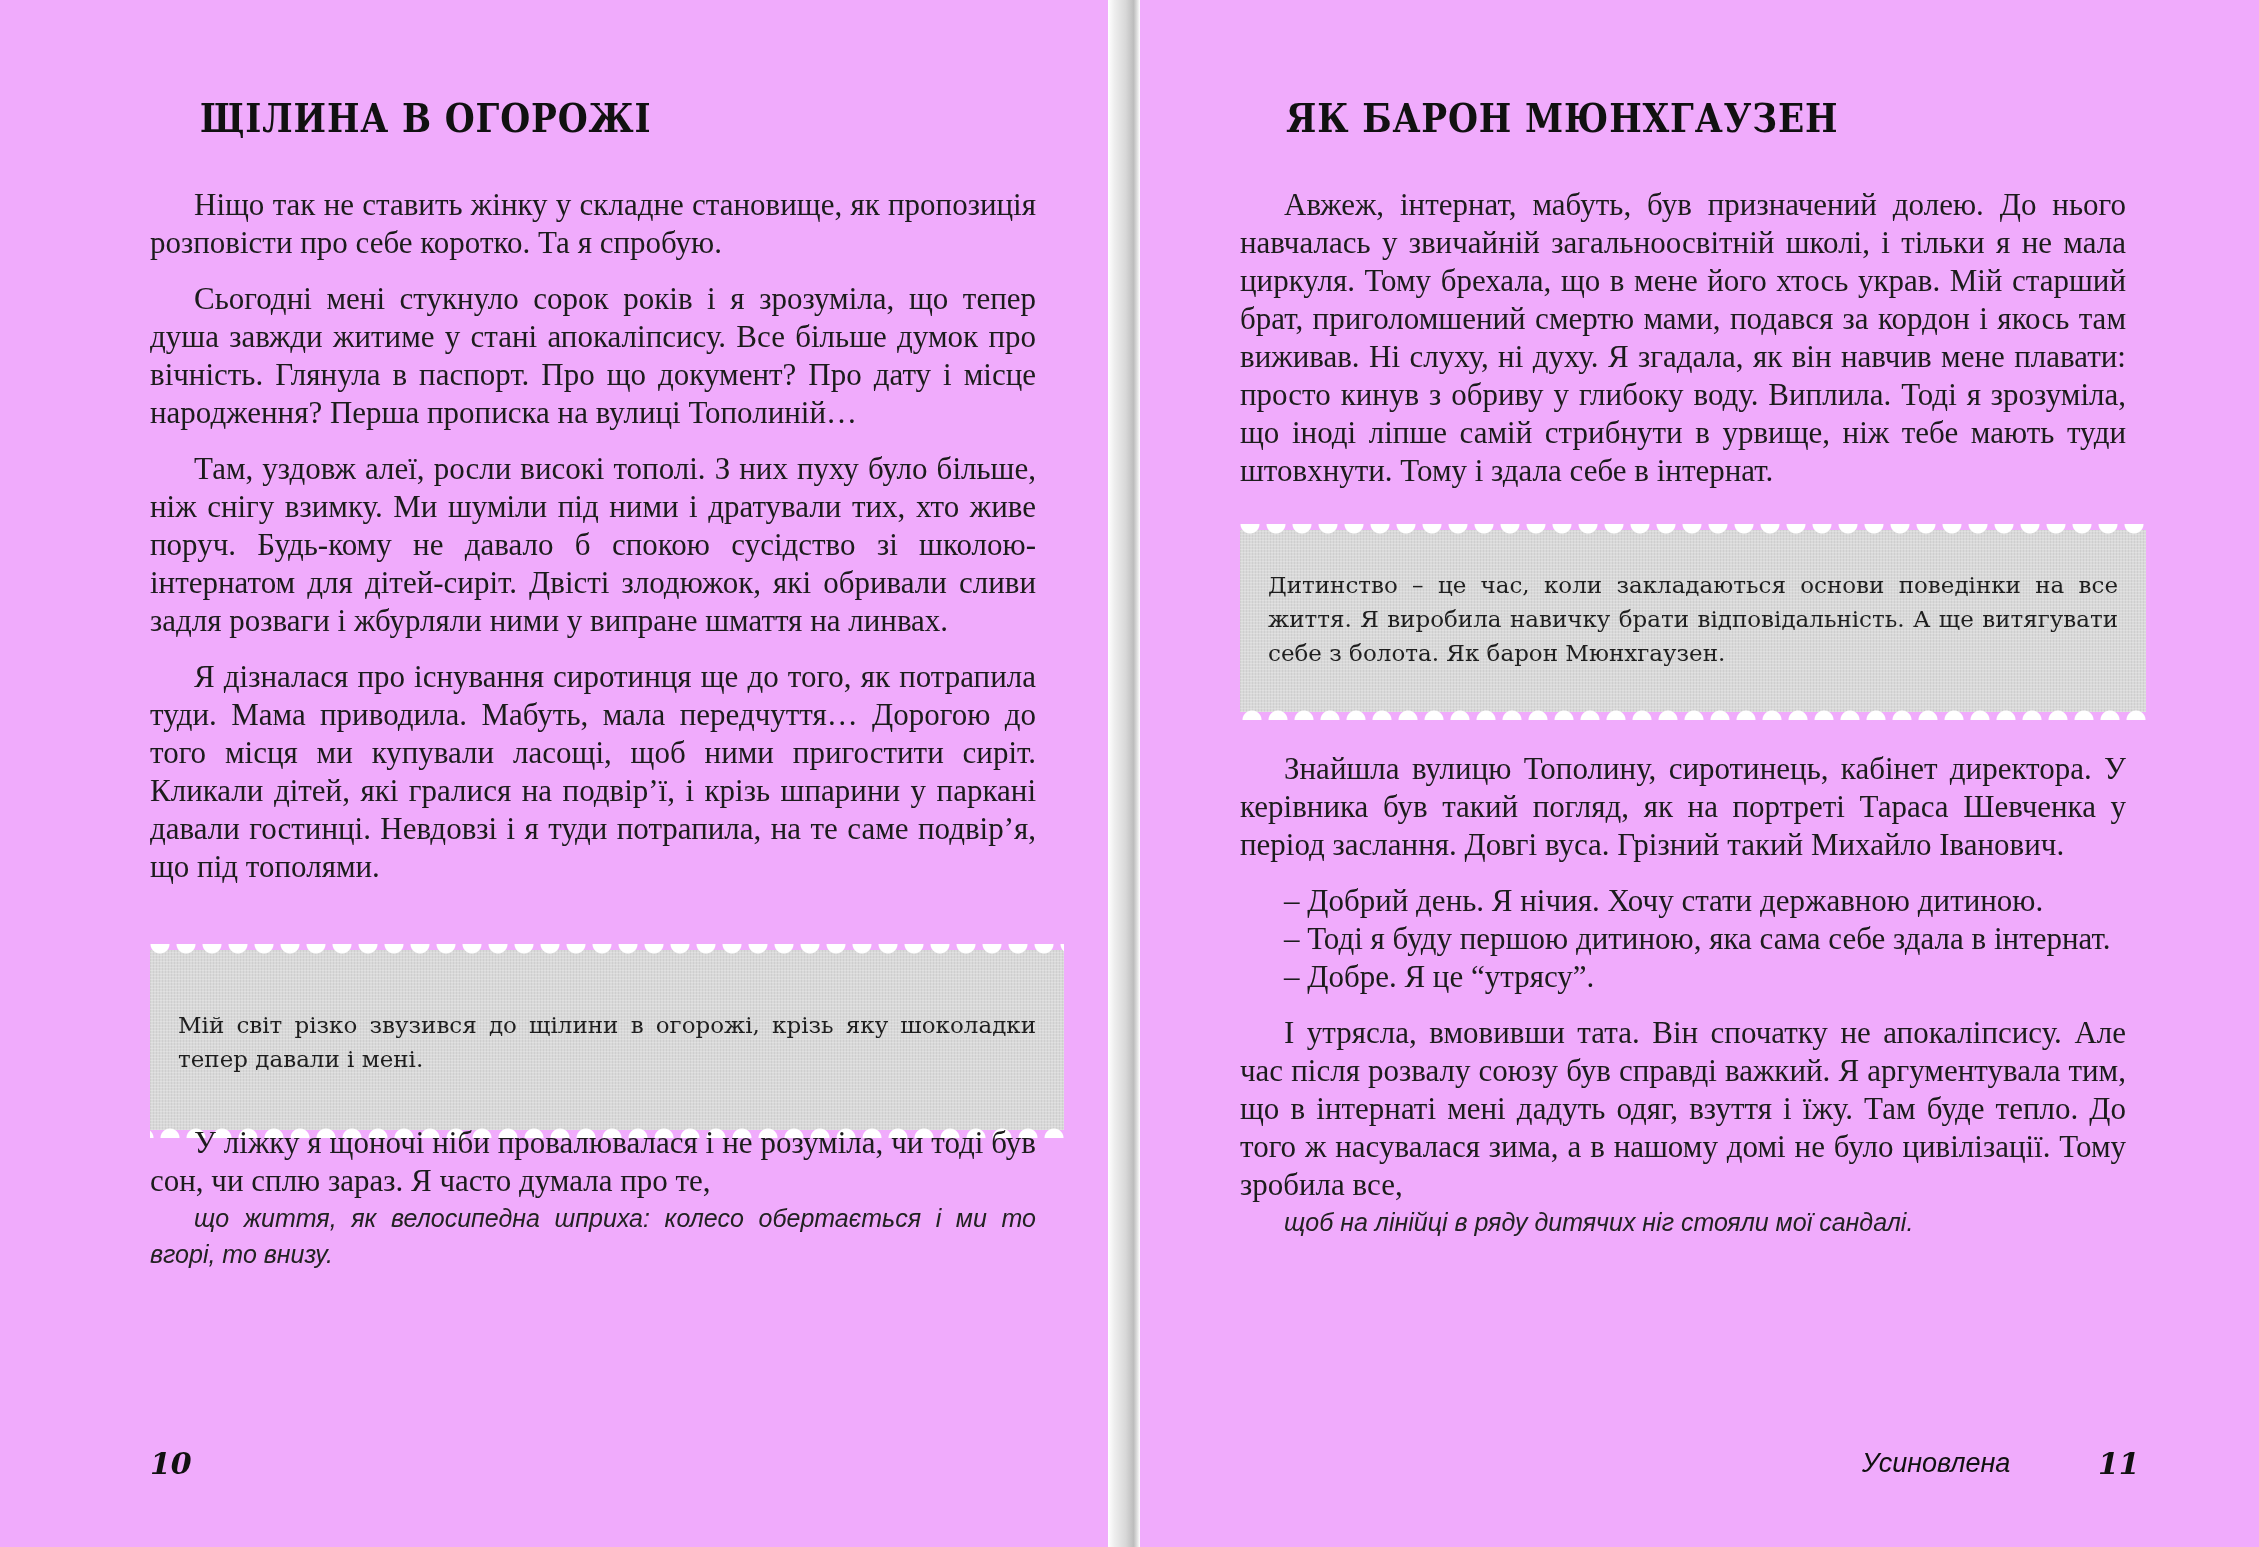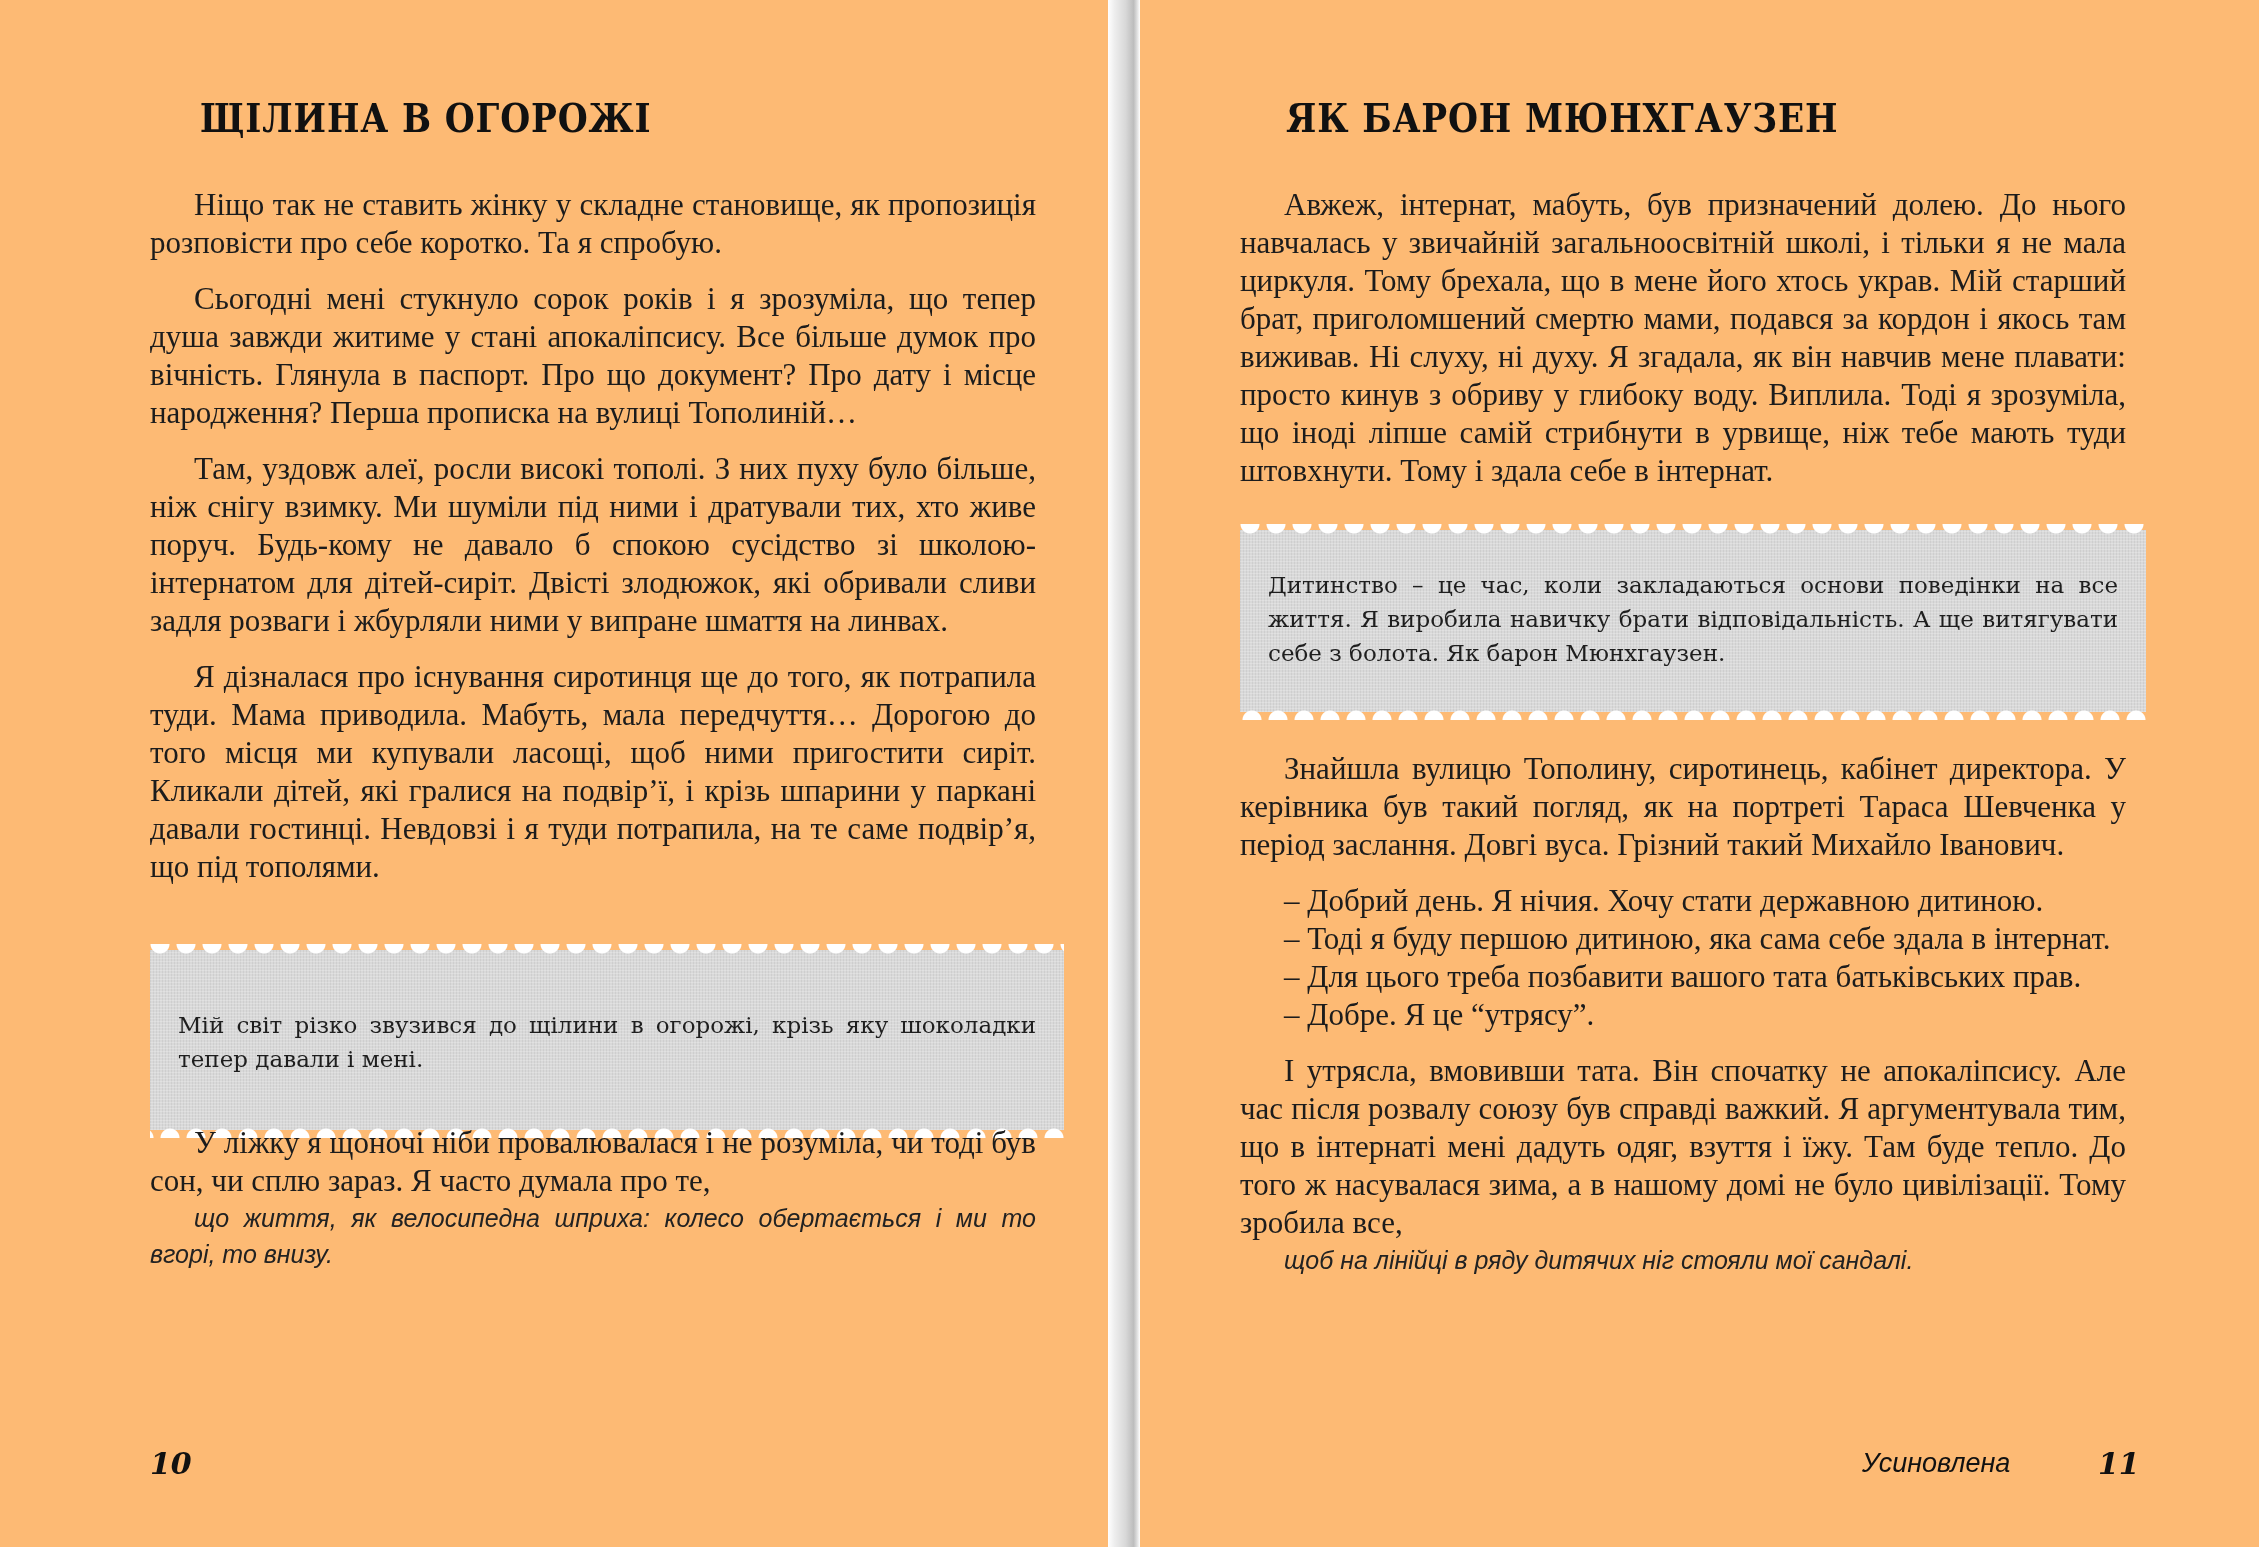--- a/index.html
+++ b/index.html
@@ -1,20 +1,20 @@
 <!DOCTYPE html>
 <html><head>
   <meta charset="utf-8">
   <style>
     html, body { margin: 0; padding: 0; }
     body {
       width: 2259px; height: 1547px; background: #ffffff; position: relative; overflow: hidden;
       font-family: "DejaVu Serif", serif; color: #1a1a1a;
     }
-    .page { position: absolute; top: 0; height: 1547px; background: #fdba74; }
+    .page { position: absolute; top: 0; height: 1547px; background: #f0abfc; }
     .page-left { left: 0; width: 1110px; }
     .page-right { left: 1140px; width: 1119px; }
     .spine {
       position: absolute; left: 1108px; top: 0; width: 32px; height: 1547px;
       background: linear-gradient(to right, #ffffff 0%, #eeeeee 20%, #d8d8d8 55%, #bdbdbd 80%, #dcdcdc 90%, #ffffff 100%);
     }
     .title {
       position: absolute; font-family: "DejaVu Serif", serif; font-weight: bold;
       font-size: 40px; letter-spacing: 1px; color: #111; white-space: nowrap;
       transform: scaleX(0.86); transform-origin: left center;
@@ -93,21 +93,20 @@
   </div>
 
   <div class="callout" style="left:100px; top:530px; width:885px; height:182px;padding-left:21px;">
     <div class="callout-text" style="top:38px;">Дитинство – це час, коли закладаються основи поведінки на все життя. Я виробила навичку брати відповідальність. А ще витягувати себе з болота. Як барон Мюнхгаузен.</div>
   </div>
 
   <div class="text-block" style="left:100px; top:750px; width:886px;">
     <p class="para">Знайшла вулицю Тополину, сиротинець, кабінет директора. У керівника був такий погляд, як на портреті Тараса Шевченка у період заслання. Довгі вуса. Грізний такий Михайло Іванович.</p>
     <p class="dialog">– Добрий день. Я нічия. Хочу стати державною дитиною.</p>
     <p class="dialog">– Тоді я буду першою дитиною, яка сама себе здала в інтернат.</p>
-    <p class="dialog">– Для цього треба позбавити вашого тата батьківських прав.</p>
     <p class="dialog" style="margin-bottom:18px;">– Добре. Я це “утрясу”.</p>
     <p class="para tight">І утрясла, вмовивши тата. Він спочатку не апокаліпсису. Але час після розвалу союзу був справді важкий. Я аргументувала тим, що в інтернаті мені дадуть одяг, взуття і їжу. Там буде тепло. До того ж насувалася зима, а в нашому домі не було цивілізації. Тому зробила все,</p>
     <p class="italic-cont">щоб на лінійці в ряду дитячих ніг стояли мої сандалі.</p>
   </div>
 
   <div class="running-head" style="left:722px; top:1448px;">Усиновлена</div>
   <div class="page-num" style="left:958px; top:1446px;">11</div>
 </div>
 
 </body></html>

